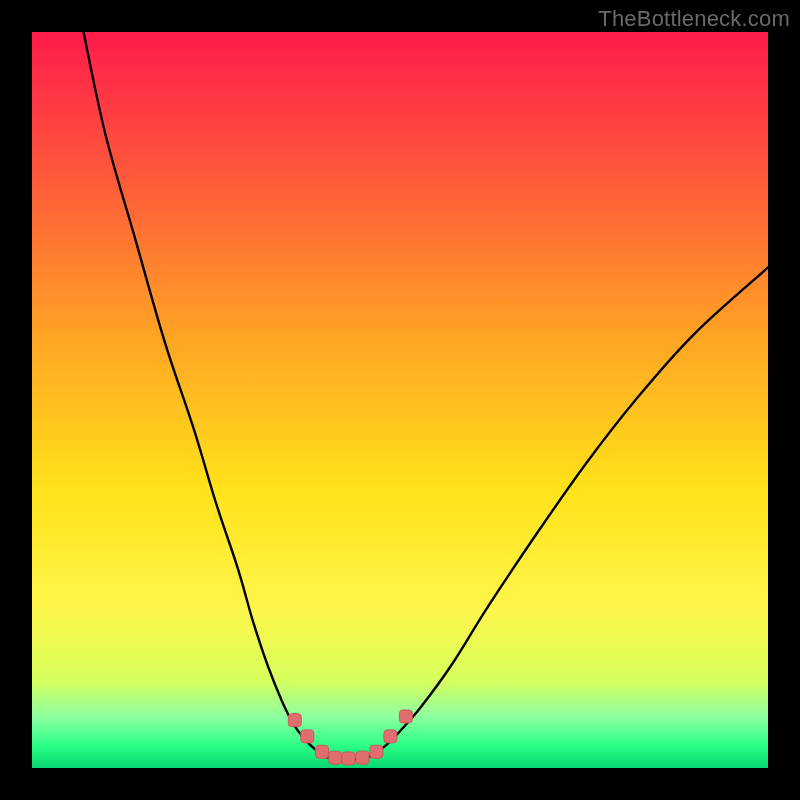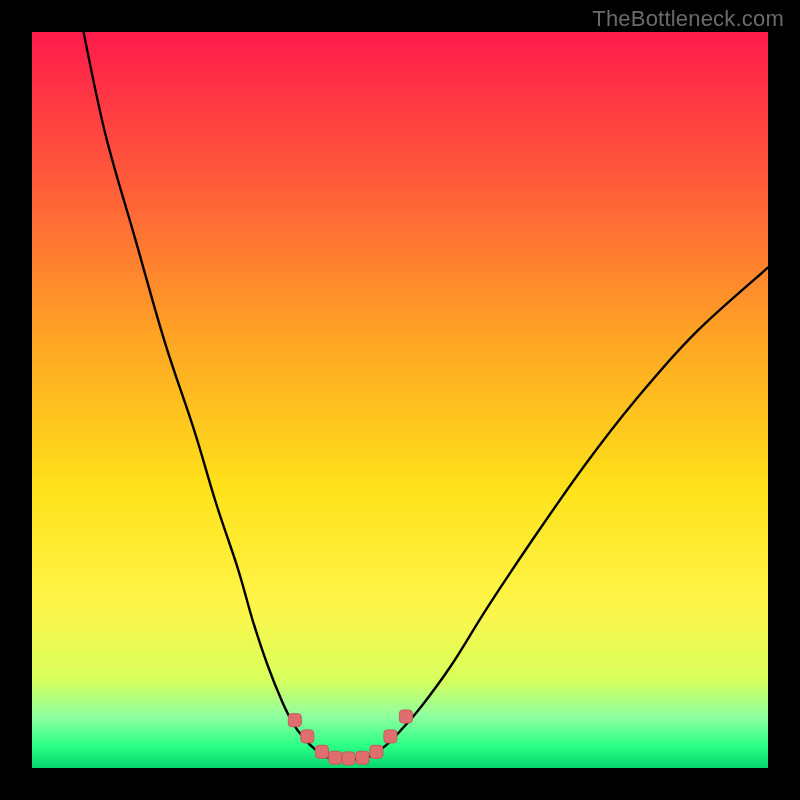--- a/index.html
+++ b/index.html
@@ -27,21 +27,21 @@
     height: 736px;
     overflow: hidden;
   }
   .gradient {
     position: absolute;
     inset: 0;
   }
   .watermark {
     position: absolute;
     top: 6px;
-    right: 16px;
+    right: 10px;
     color: #6a6a6a;
     font-size: 22px;
     font-weight: 500;
     letter-spacing: 0.2px;
   }
   svg.curves {
     position: absolute;
     inset: 0;
     width: 100%;
     height: 100%;

